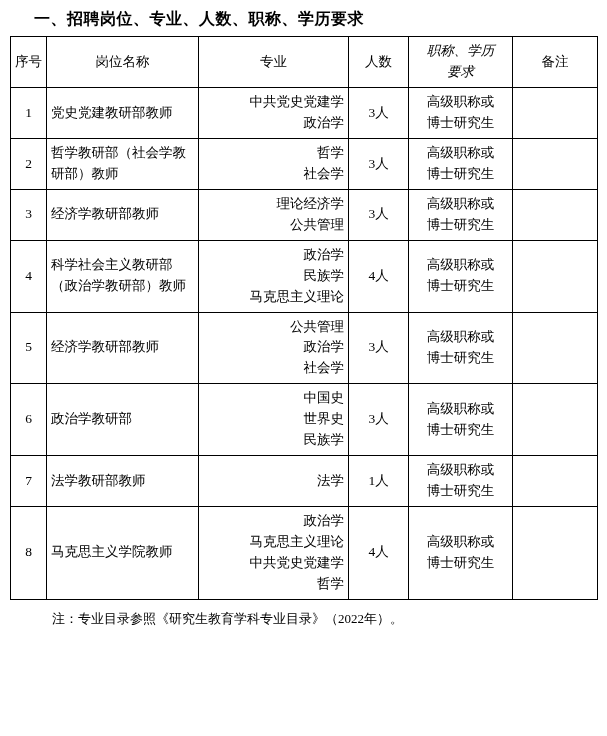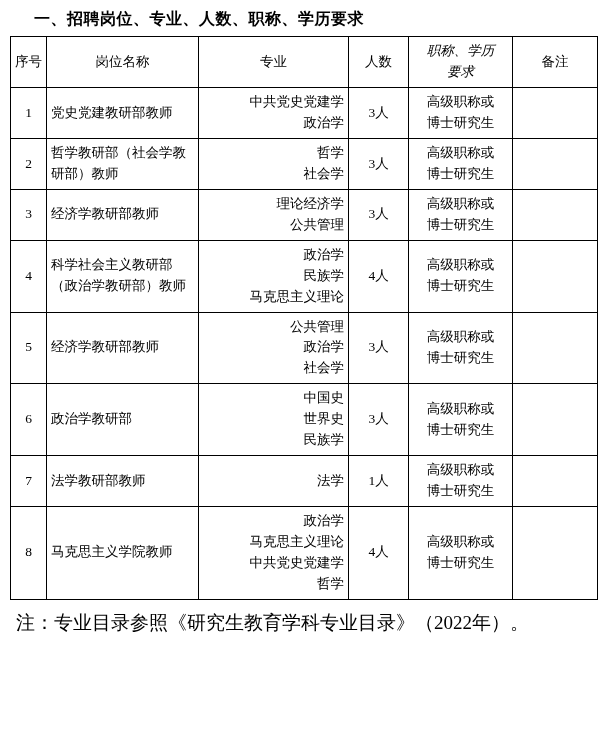--- a/index.html
+++ b/index.html
@@ -58,23 +58,24 @@
   td.c-post    { }
   td.c-major   { text-align: right; padding-left: 8px; }
   td.c-num     { text-align: center; }
   td.c-req     { text-align: center; padding-left: 7px; }
   td.c-remark  { text-align: center; }
 
   .major-line { display: block; }
   .req-line { display: block; }
 
   .note {
-    font-size: 19px;
+    font-size: 13px;
     padding: 9px 0 0 6px;
     line-height: 1.5;
+    margin-left: 36px;
   }
   .hdr-stack { display: block; font-style: italic; }
 </style>
 </head>
 <body>
 
 <div class="page">
 
   <div class="doc-title">一、招聘岗位、专业、人数、职称、学历要求</div>
 

